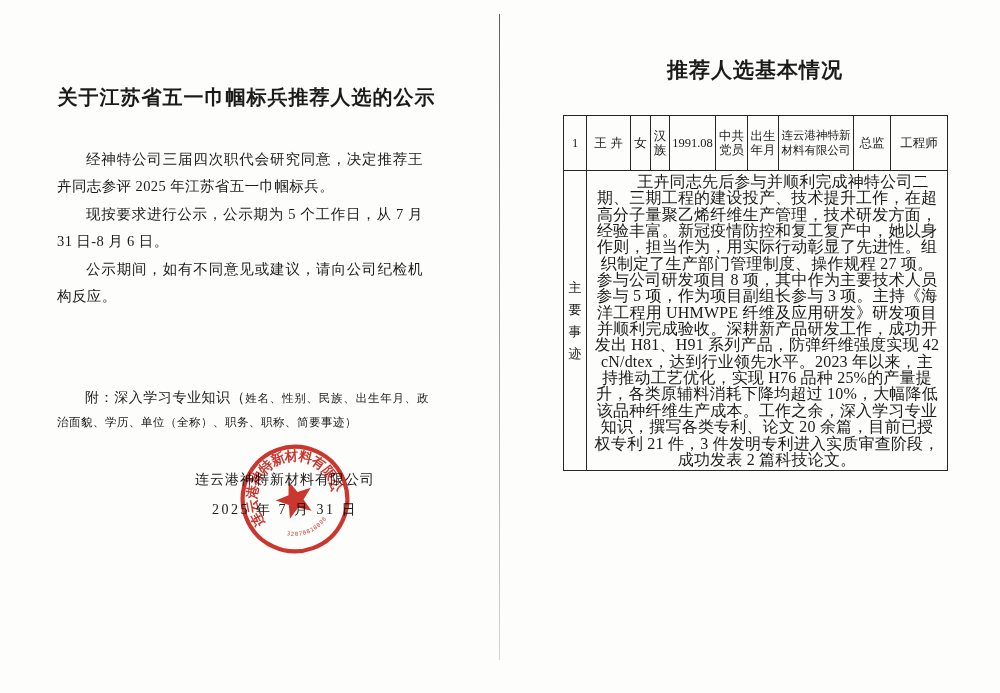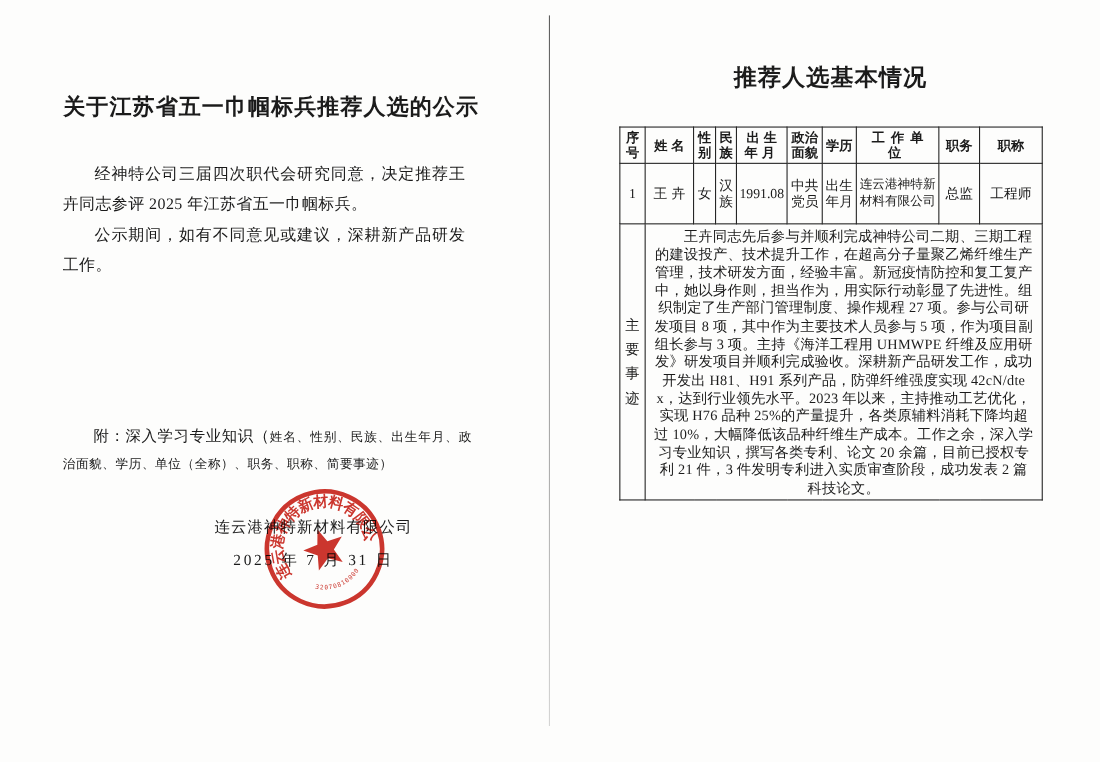--- a/index.html
+++ b/index.html
@@ -47,41 +47,42 @@
   .hdr.sp1{letter-spacing:.45em;text-indent:.45em;}
   .hdr.sp2{letter-spacing:.3em;text-indent:.3em;}
   .row-cell{font-size:12.5px;line-height:14.5px;}
   .cell-unit{font-size:11.5px;line-height:15px;letter-spacing:0;}
   .cell-name{letter-spacing:.3em;text-indent:.3em;margin-left:24px;}
   .deeds-label{
     font-size:13px;font-weight:normal;line-height:22px;
     width:15px;margin:0 auto;word-break:break-all;letter-spacing:0;
   }
   .deeds-text{
-    font-size:13px;line-height:16.35px;text-align:justify;text-indent:2em;
+    font-size:16px;line-height:16.35px;text-align:justify;text-indent:2em;
     padding:3px 7px 2px 7px !important;letter-spacing:.2px;
   }
   
   .seal{position:absolute;mix-blend-mode:multiply;opacity:.9;}
   .seal-left{left:239px;top:443px;transform:rotate(-20deg);}
   .seal svg{display:block;}
 </style>
 </head>
 <body>
 
 <div id="canvas">
 
   <div class="fold-line"></div>
 
   <div class="page-left">
     <div class="notice-title">关于江苏省五一巾帼标兵推荐人选的公示</div>
 
     <div class="notice-body">
       <p>经神特公司三届四次职代会研究同意，决定推荐王卉同志参评 2025 年江苏省五一巾帼标兵。</p>
-      <p>公示期间，如有不同意见或建议，深耕新产品研发工作。</p>
+      <p>现按要求进行公示，公示期为 5 个工作日，从 7 月 31 日-8 月 6 日。</p>
+      <p>公示期间，如有不同意见或建议，请向公司纪检机构反应。</p>
     </div>
 
     <div class="attachment"><span>附：深入学习专业知识（</span><span class="small">姓名、性别、民族、出生年月、政治面貌、学历、单位（全称）、职务、职称、简要事迹）</span></div>
 
     <div class="signature">
       <div class="company">连云港神特新材料有限公司</div>
       <div class="date">2025 年 7 月 31 日</div>
     </div>
 
     <div class="seal seal-left">
@@ -112,32 +113,20 @@
           <col style="width:20px">
         <col style="width:19px">
           <col style="width:46px">
           <col style="width:32px">
         <col style="width:31px">
           <col style="width:75px">
           <col style="width:37px">
         <col style="width:57px">
       </colgroup>
       <tbody>
-          <tr style="height:33px;">
-        <td class="hdr">序号</td>
-        <td class="hdr sp2">姓名</td>
-        <td class="hdr">性别</td>
-        <td class="hdr">民族</td>
-        <td class="hdr sp2">出生年月</td>
-        <td class="hdr">政治面貌</td>
-        <td class="hdr">学历</td>
-        <td class="hdr sp1">工作单位</td>
-        <td class="hdr">职务</td>
-        <td class="hdr">职称</td>
-      </tr>
       <tr style="height:55px;">
         <td class="row-cell">1</td>
         <td class="row-cell cell-name">王卉</td>
         <td class="row-cell">女</td>
         <td class="row-cell">汉族</td>
         <td class="row-cell">1991.08</td>
         <td class="row-cell">中共党员</td>
         <td class="row-cell">出生年月</td>
         <td class="row-cell cell-unit">连云港神特新材料有限公司</td>
         <td class="row-cell">总监</td>

